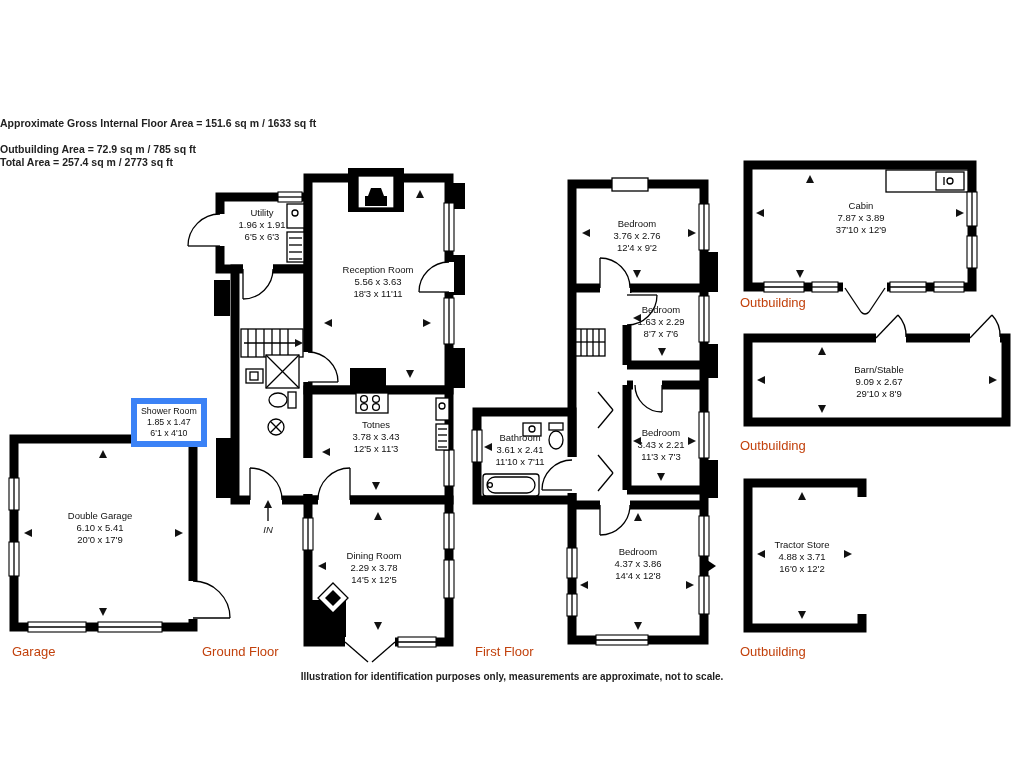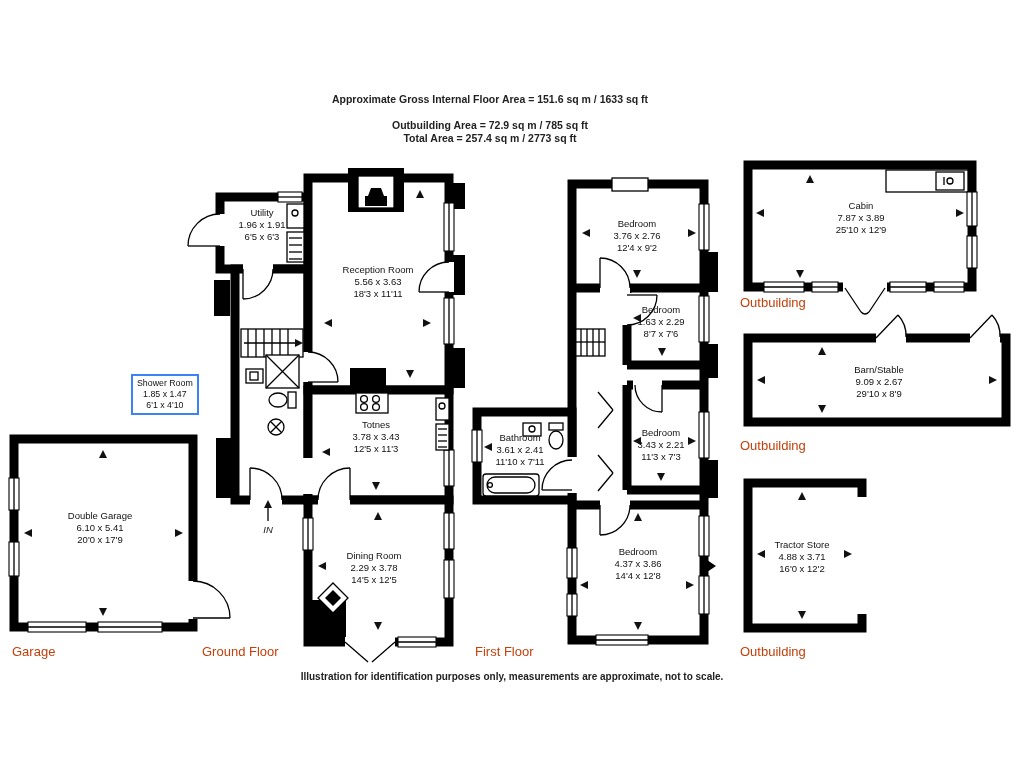--- a/index.html
+++ b/index.html
@@ -9,26 +9,26 @@
   .wall{fill:#fff;stroke:#000;stroke-width:9;}
   .iwall{stroke:#000;stroke-width:9;fill:none;}
   .thin{fill:none;stroke:#000;stroke-width:1.3;}
   .thinf{fill:#fff;stroke:#000;stroke-width:1.3;}
   .blk{fill:#000;stroke:none;}
   .gap{fill:#fff;stroke:none;}
   .win{fill:#fff;stroke:#000;stroke-width:1.1;}
   .arr{fill:#111;stroke:none;}
   .page-title{position:absolute;left:0;top:68px;width:1024px;text-align:center;
               font-size:19px;letter-spacing:.2px;color:#222;}
-  .area-line{position:absolute;left:0;width:980px;text-align:center;
-             font-size:10.5px;font-weight:bold;color:#222;}
+  .area-line{position:absolute;left:0;width:980px;text-align:left;
+             font-size:10.5px;font-weight:bold;color:#222;margin-top:24px;}
   .room-label{position:absolute;transform:translateX(-50%);text-align:center;
               font-size:9.5px;line-height:12px;white-space:nowrap;color:#111;}
-  .callout{position:absolute;border:2px solid #3b82f6;background:#fff;text-align:center;
-           font-size:8.8px;line-height:11px;padding:2px 4px;white-space:nowrap;}
+  .callout{position:absolute;border:6px solid #3b82f6;background:#fff;text-align:center;
+           font-size:8.8px;line-height:11px;padding:2px 4px;white-space:nowrap;margin-top:24px;}
   .section-label{position:absolute;font-size:13px;color:#c2410c;white-space:nowrap;}
   .in-label{position:absolute;transform:translateX(-50%);font-size:9.5px;color:#111;font-style:italic;}
   .footer{position:absolute;left:0;top:671px;width:1024px;text-align:center;
           font-size:10px;color:#222;font-weight:bold;}
 </style>
 </head>
 <body>
 
 <div class="canvas">
 
@@ -433,21 +433,21 @@
       <div>11'3 x 7'3</div>
   </div>
   <div class="room-label" style="left:638px;top:546px">
     <div>Bedroom</div>
       <div>4.37 x 3.86</div>
       <div>14'4 x 12'8</div>
   </div>
   <div class="room-label" style="left:861px;top:200px">
     <div>Cabin</div>
       <div>7.87 x 3.89</div>
-      <div>25'10 x 12'9</div>
+      <div>37'10 x 12'9</div>
   </div>
   <div class="room-label" style="left:879px;top:364px">
     <div>Barn/Stable</div>
       <div>9.09 x 2.67</div>
       <div>29'10 x 8'9</div>
   </div>
   <div class="room-label" style="left:802px;top:539px">
     <div>Tractor Store</div>
       <div>4.88 x 3.71</div>
       <div>16'0 x 12'2</div>

